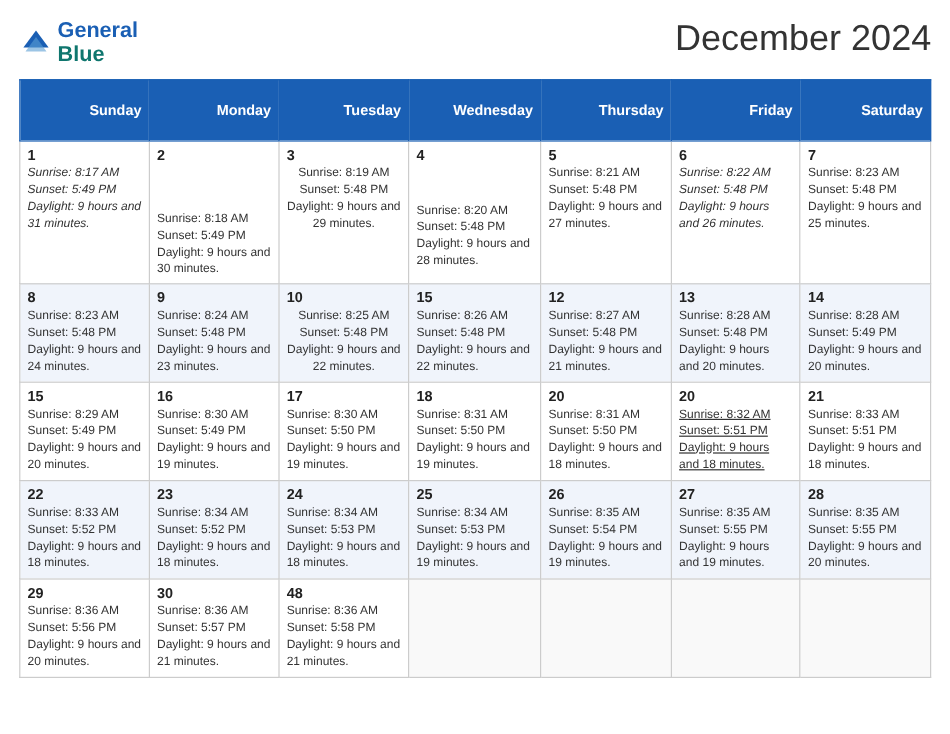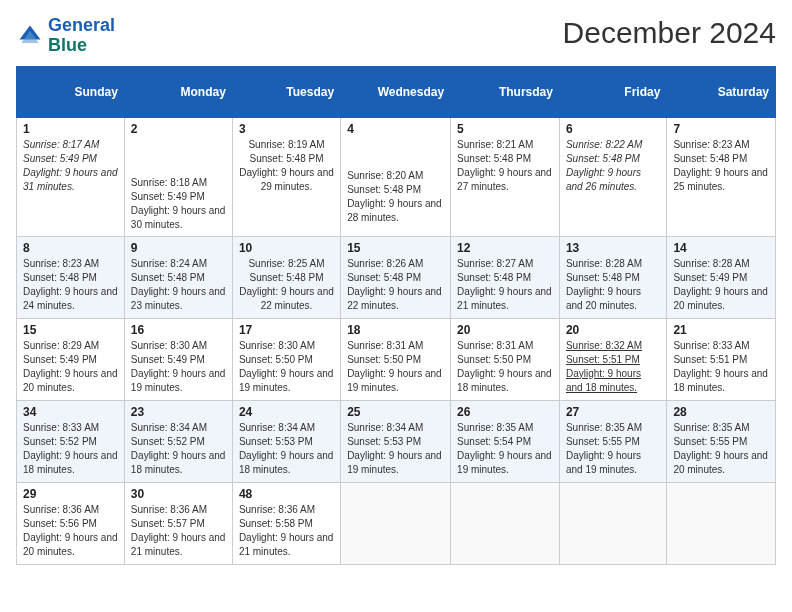--- a/index.html
+++ b/index.html
@@ -254,21 +254,21 @@
           </td>
           <td>
             <span class="day-number">21</span>
             <div class="day-info" style="white-space: pre-line;">Sunrise: 8:33 AM
 Sunset: 5:51 PM
 Daylight: 9 hours and 18 minutes.</div>
           </td>
         </tr>
         <tr>
           <td>
-            <span class="day-number">34</span>
+            <span class="day-number">22</span>
             <div class="day-info" style="white-space: pre-line;">Sunrise: 8:33 AM
 Sunset: 5:52 PM
 Daylight: 9 hours and 18 minutes.</div>
           </td>
           <td>
             <span class="day-number">23</span>
             <div class="day-info" style="white-space: pre-line;">Sunrise: 8:34 AM
 Sunset: 5:52 PM
 Daylight: 9 hours and 18 minutes.</div>
           </td>

